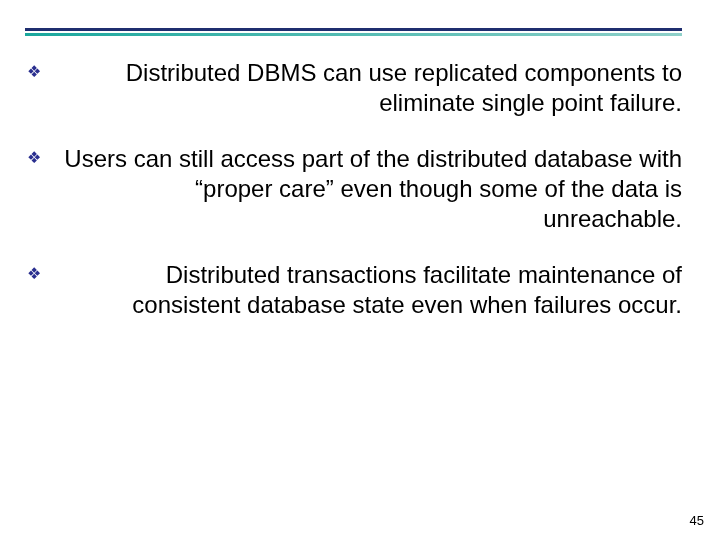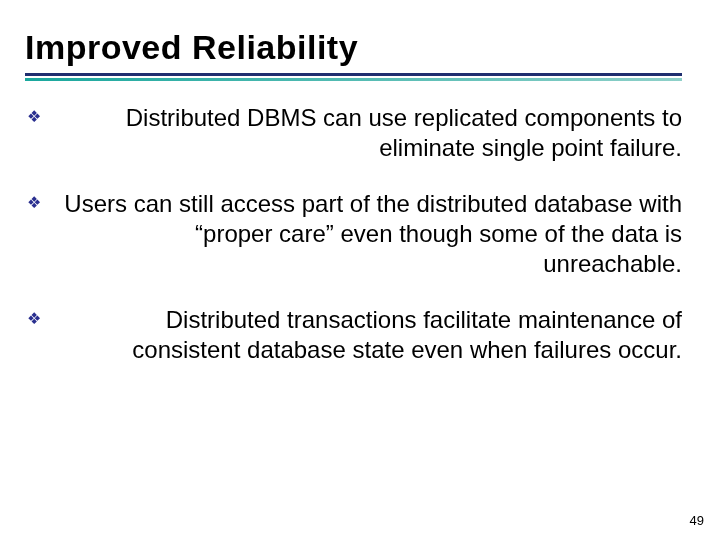--- a/index.html
+++ b/index.html
@@ -68,21 +68,20 @@
     right: 16px;
     bottom: 12px;
     font-size: 13px;
     color: #000000;
   }
 </style>
 </head>
 <body>
 
 <div class="slide">
-  <h1 class="title">Improved Reliability</h1>
 
   <div class="rule">
     <div class="navy"></div>
     <div class="teal"></div>
   </div>
 
   <div class="content">
 
     <div class="item">
       <span class="bullet">❖</span>
@@ -94,14 +93,14 @@
       <span class="text">Users can still access part of the distributed database with “proper care” even though some of the data is unreachable.</span>
     </div>
 
     <div class="item">
       <span class="bullet">❖</span>
       <span class="text">Distributed transactions facilitate maintenance of consistent database state even when failures occur.</span>
     </div>
 
   </div>
 
-  <div class="page-num">49</div>
+  <div class="page-num">45</div>
 </div>
 
 </body></html>

